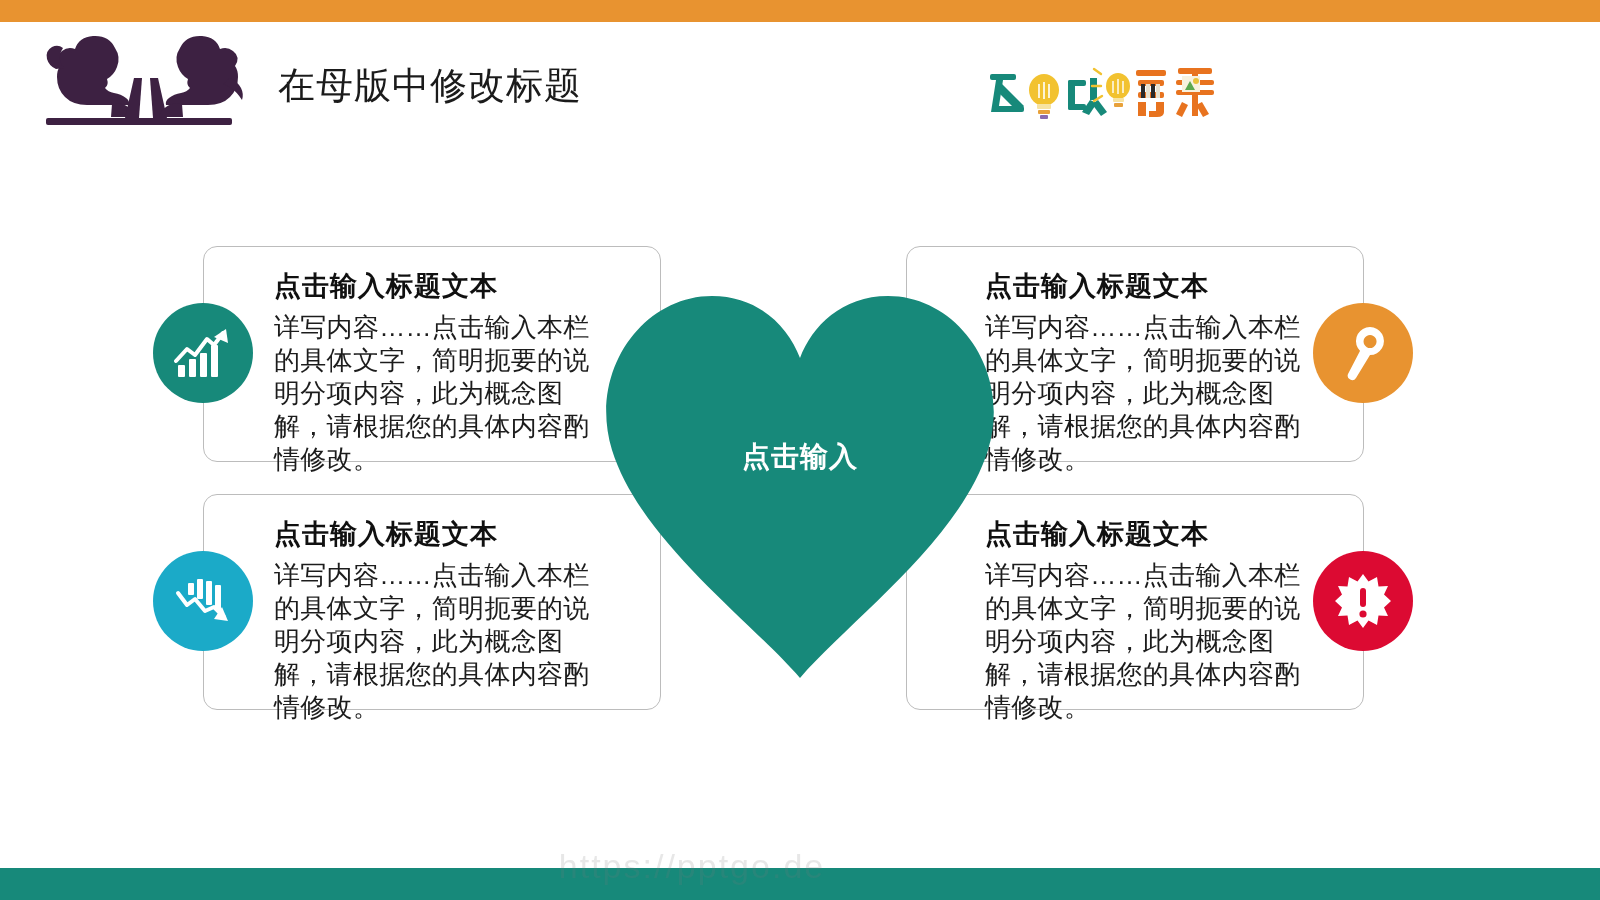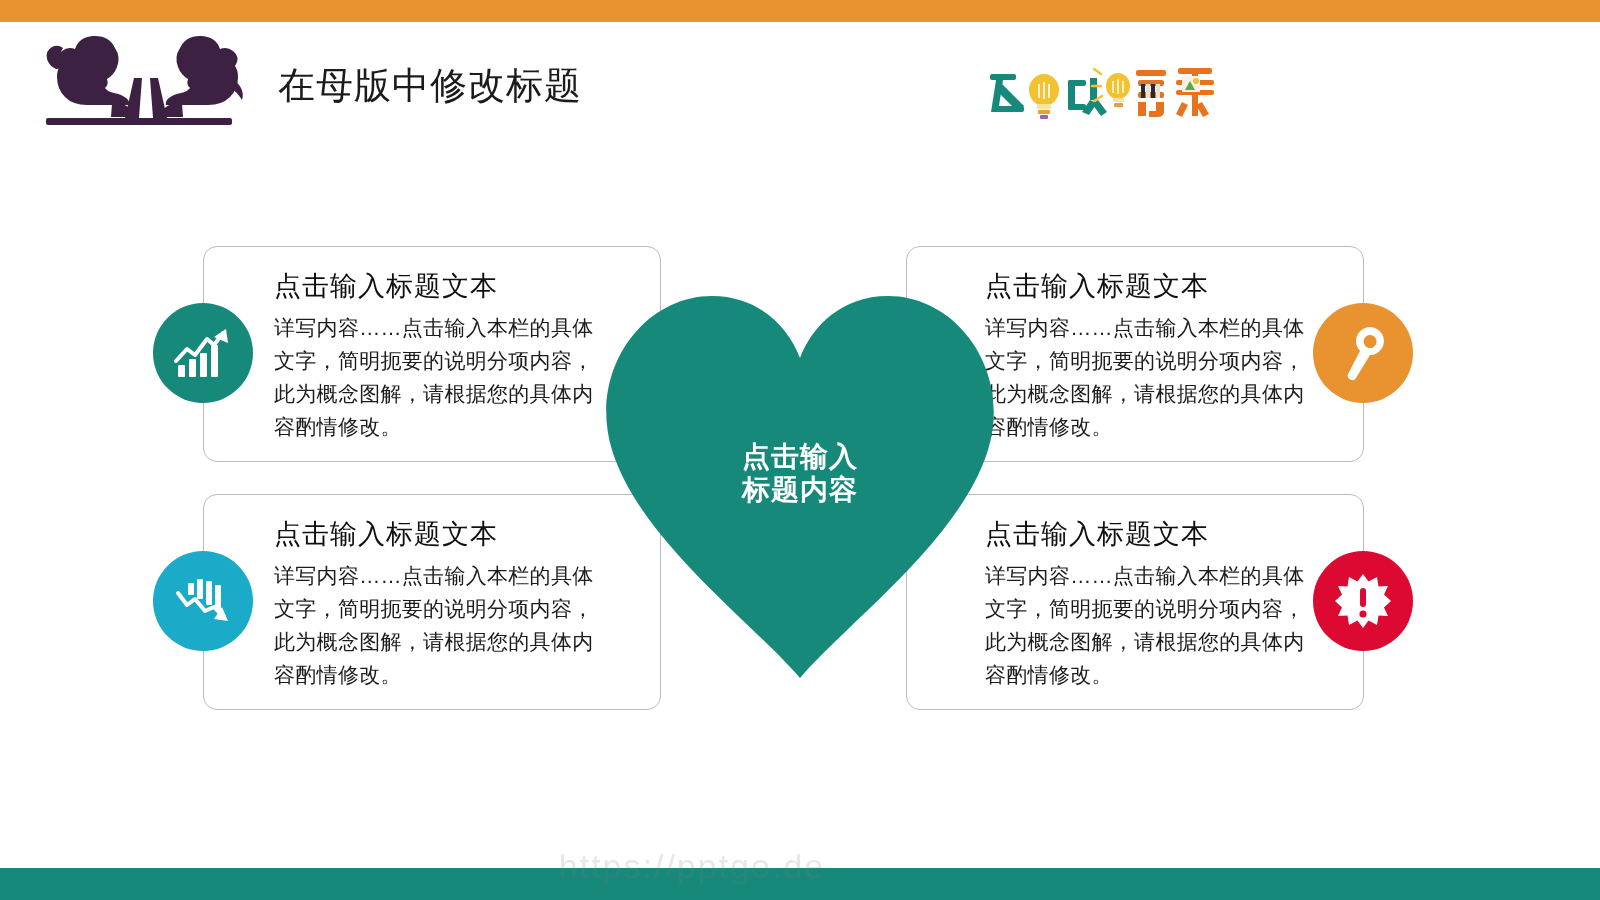--- a/index.html
+++ b/index.html
@@ -80,29 +80,29 @@
     position: absolute;
     width: 320px;
   }
   .card-tl .card-text,
   .card-bl .card-text { left: 70px; top: 22px; }
   .card-tr .card-text,
   .card-br .card-text { left: 78px; top: 22px; }
 
   .card-title {
     font-size: 27px;
-    font-weight: normal;
+    font-weight: bold;
     color: #101010;
     line-height: 34px;
     letter-spacing: 1px;
     margin-bottom: 8px;
     white-space: nowrap;
   }
   .card-body {
-    font-size: 21px;
+    font-size: 26px;
     line-height: 33px;
     color: #1c1c1c;
     letter-spacing: 0.3px;
   }
 
   
   .icon-circle {
     position: absolute;
     width: 100px;
     height: 100px;
@@ -305,21 +305,20 @@
       <path d="M200 388
                C 150 330, 40 250, 12 160
                C -12 82, 42 6, 112 6
                C 158 6, 188 36, 200 68
                C 212 36, 242 6, 288 6
                C 358 6, 412 82, 388 160
                C 360 250, 250 330, 200 388 Z" fill="#17897a"></path>
     </svg>
     <div class="heart-label">
       <div>点击输入</div>
-      <div>标题内容</div>
     </div>
   </div>
 
   <div class="icon-circle icon-tl">
     <svg width="58" height="52" viewBox="0 0 58 52" xmlns="http://www.w3.org/2000/svg">
       <g fill="#ffffff">
         <rect x="4" y="38" width="7" height="12" rx="1"></rect>
         <rect x="15" y="32" width="7" height="18" rx="1"></rect>
         <rect x="26" y="26" width="7" height="24" rx="1"></rect>
         <rect x="37" y="18" width="7" height="32" rx="1"></rect>

